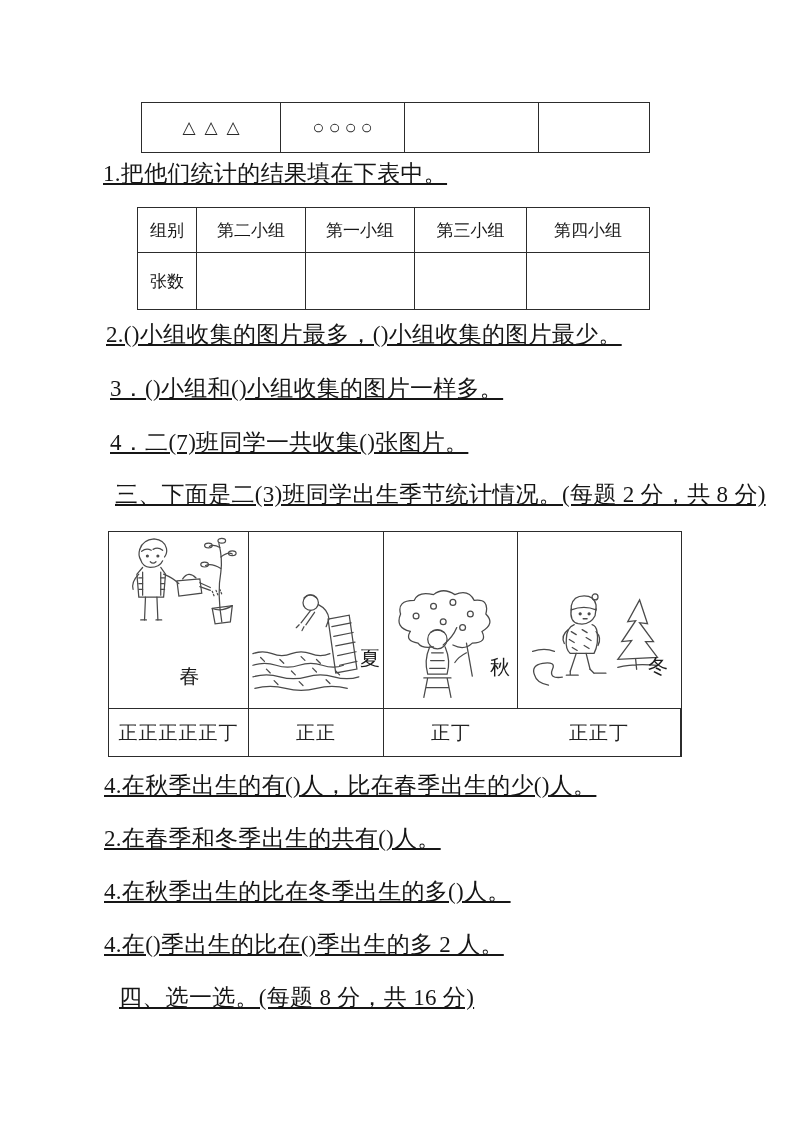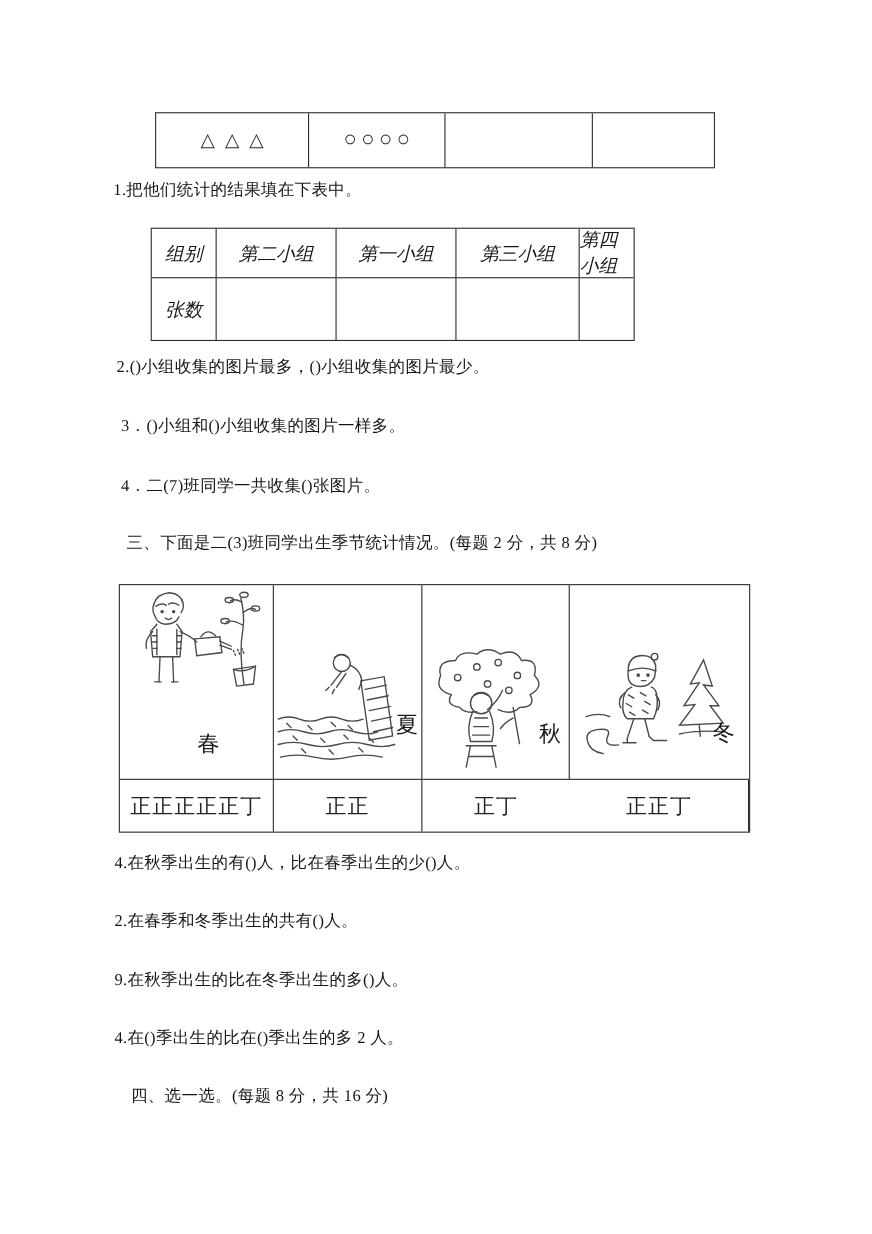--- a/index.html
+++ b/index.html
@@ -1,36 +1,36 @@
 <!DOCTYPE html>
 <html><head>
 <meta charset="utf-8">
 <style>
   html,body { margin:0; padding:0; background:#ffffff; }
   .page {
     position:relative; width:793px; height:1122px; background:#ffffff;
     font-family:"Liberation Serif","DejaVu Serif",serif; color:#161616; overflow:hidden;
   }
-  .tline { position:absolute; font-size:15px; line-height:21px; white-space:nowrap; letter-spacing:0.3px; }
+  .tline { position:absolute; font-size:23px; line-height:21px; white-space:nowrap; letter-spacing:0.3px;text-decoration:underline; }
   .tbl { position:absolute; display:grid; border:1.5px solid #2c2c2c; box-sizing:border-box; background:#fff; }
   .cell {
     border-right:1.4px solid #2c2c2c; border-bottom:1.4px solid #2c2c2c;
     display:flex; align-items:center; justify-content:center; box-sizing:border-box;
     font-size:17px; overflow:hidden;
   }
   .cell.last { border-right:none; }
   .cell.bot  { border-bottom:none; }
 
   
   .tbl-symbols { left:141px; top:102px; width:509px; height:51px; grid-template-columns:139px 124px 134px 1fr; }
   .sym-tri { font-size:17px; letter-spacing:9px; padding-left:9px; color:#2a2a2a; }
   .sym-cir { font-size:20px; letter-spacing:4px; padding-left:4px; color:#2a2a2a; }
 
   
-  .tbl-groups { left:137px; top:207px; width:440px; height:103px; grid-template-columns:59px 109px 109px 112px 1fr; grid-template-rows:45px 1fr;font-style:italic; }
+  .tbl-groups { left:137px; top:207px; width:513px; height:103px; grid-template-columns:59px 109px 109px 112px 1fr; grid-template-rows:45px 1fr; }
 
   
   .tbl-seasons { left:108px; top:531px; width:574px; height:226px; grid-template-columns:140px 135px 134px 1fr; grid-template-rows:177px 1fr; }
   .season-cell { position:relative; display:block; }
   .season-label { position:absolute; font-size:20px; color:#1a1a1a; }
   .lab-spring { left:58%; bottom:18px; transform:translateX(-50%); }
   .lab-summer { right:3px;  bottom:36px; }
   .lab-autumn { right:7px;  bottom:27px; }
   .lab-winter { right:13px; bottom:28px; }
   .tally { font-size:19px; letter-spacing:1px; color:#222; }
@@ -176,18 +176,18 @@
     </div>
 
     <div class="cell bot tally">正正正正正丁</div>
     <div class="cell bot tally">正正</div>
     <div class="cell bot last tally">正丁</div>
     <div class="cell bot tally">正正丁</div>
   </div>
 
   <div class="tline" style="left:104px; top:775px;">4.在秋季出生的有()人，比在春季出生的少()人。</div>
   <div class="tline" style="left:104px; top:828px;">2.在春季和冬季出生的共有()人。</div>
-  <div class="tline" style="left:104px; top:881px;">9.在秋季出生的比在冬季出生的多()人。</div>
+  <div class="tline" style="left:104px; top:881px;">4.在秋季出生的比在冬季出生的多()人。</div>
   <div class="tline" style="left:104px; top:934px;">4.在()季出生的比在()季出生的多 2 人。</div>
 
   <div class="tline" style="left:119px; top:987px;">四、选一选。(每题 8 分，共 16 分)</div>
 
 </div>
 
 </body></html>

